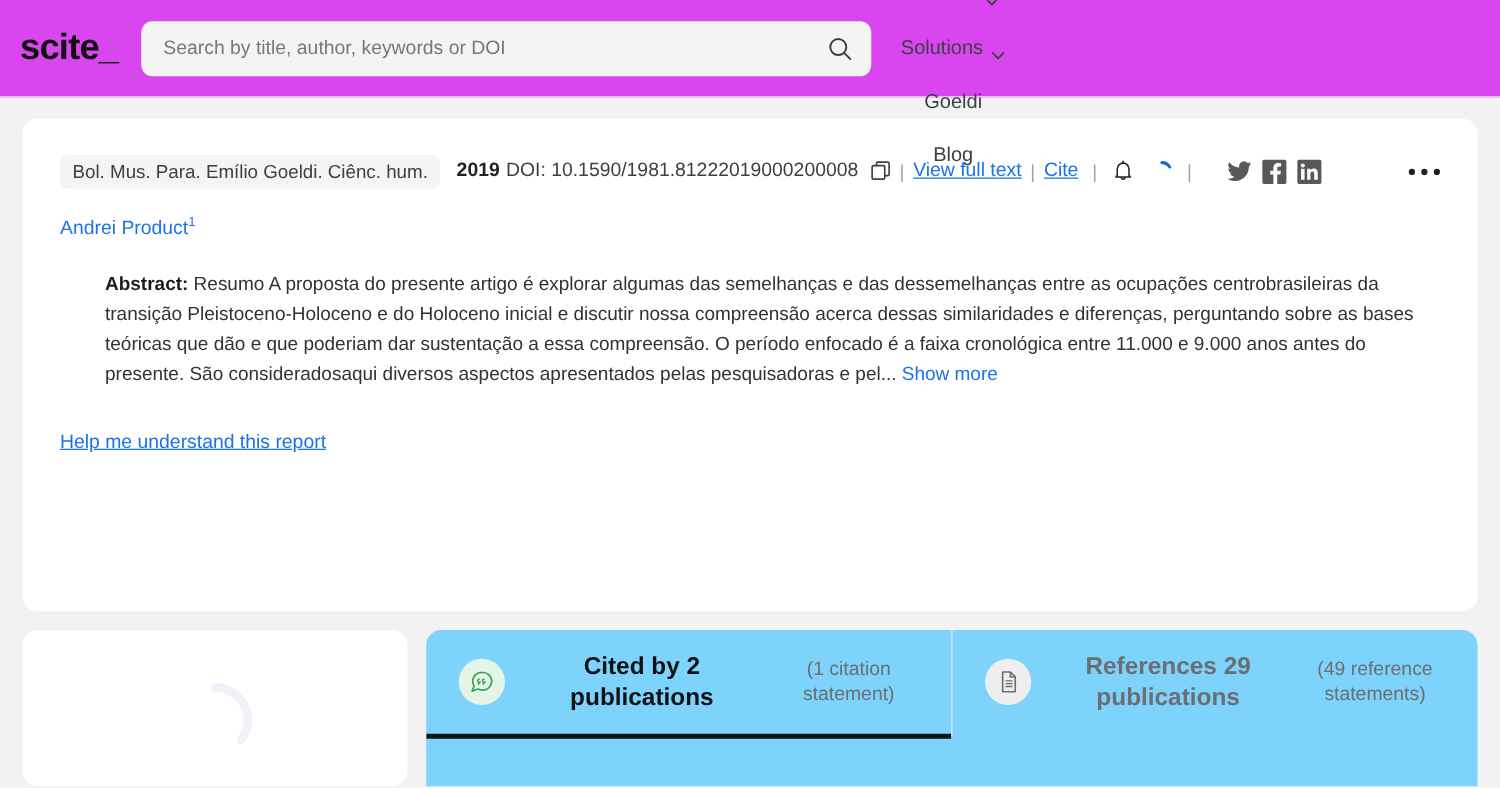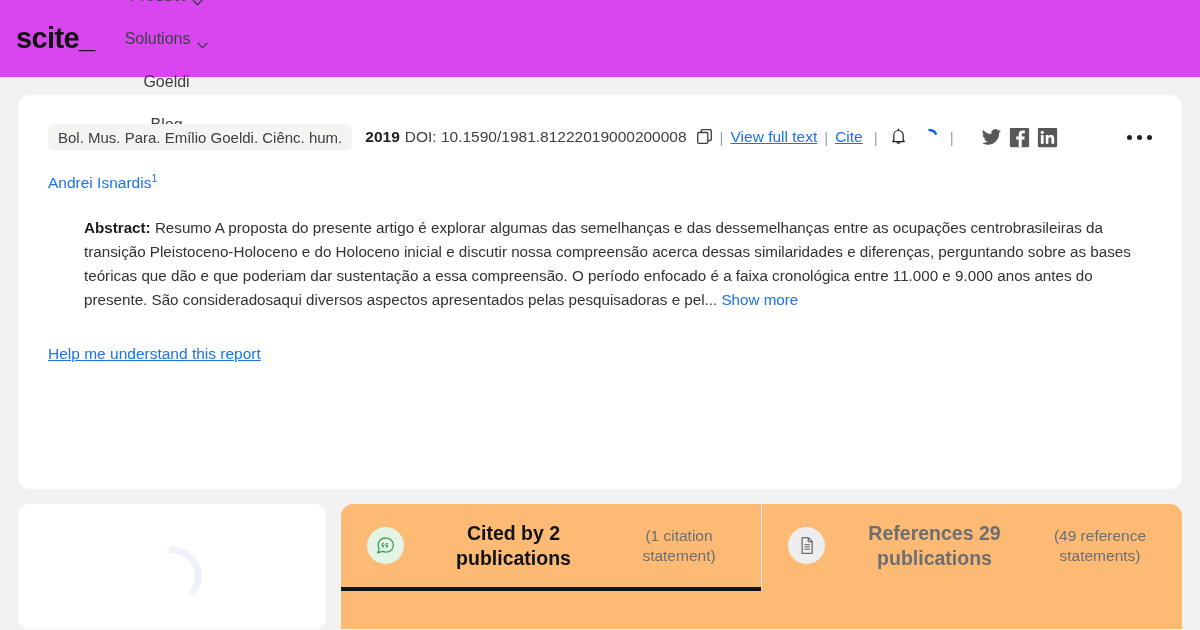--- a/index.html
+++ b/index.html
@@ -180,21 +180,21 @@
     background: #ffffff;
     border-radius: 12px;
     display: flex;
     align-items: center;
     justify-content: center;
   }
   .big-spinner { width: 64px; height: 64px; margin-top: 18px; }
 
   .tabs-card {
     flex: 1;
-    background: #fdba74;
+    background: #7dd3fc;
     border-radius: 12px 12px 0 0;
     display: flex;
     height: 125px;
     overflow: hidden;
   }
   .tab {
     flex: 1;
     display: flex;
     align-items: center;
     gap: 17px;
@@ -230,20 +230,29 @@
     width: 112px;
     flex: 0 0 112px;
   }
 </style>
 </head>
 <body>
 
 <div class="topnav">
   <div class="logo">scite_</div>
 
+  <div class="searchbox">
+    <input type="text" placeholder="Search by title, author, keywords or DOI" style="">
+    <span class="search-icon">
+      <svg viewBox="0 0 24 24" width="22" height="22" fill="none" stroke="#3c4043" stroke-width="1.7">
+        <circle cx="10.5" cy="10.5" r="7"></circle>
+          <line x1="15.6" y1="15.6" x2="21" y2="21" stroke-linecap="round"></line>
+      </svg>
+    </span>
+  </div>
 
   <div class="navlinks">
     <div class="navlink">
       <span>Assistant</span>
     </div>
     <div class="navlink">
       <span>Product</span>
       <span class="caret">
         <svg viewBox="0 0 12 8" width="11" height="7">
             <path d="M1 1.5L6 6.5L11 1.5" stroke="#3c4043" stroke-width="1.6" fill="none" stroke-linecap="round" stroke-linejoin="round"></path>
@@ -327,21 +336,21 @@
 
     <span class="kebab">
       <i></i>
       <i></i>
       <i></i>
     </span>
   </div>
 
 
   <div class="authors">
-    <span class="author"><span>Andrei Isnardis</span><sup>1</sup></span>
+    <span class="author"><span>Andrei Product</span><sup>1</sup></span>
   </div>
 
   <p class="abstract"><b>Abstract:</b><span> Resumo A proposta do presente artigo é explorar algumas das semelhanças e das dessemelhanças entre as ocupações centrobrasileiras da transição Pleistoceno-Holoceno e do Holoceno inicial e discutir nossa compreensão acerca dessas similaridades e diferenças, perguntando sobre as bases teóricas que dão e que poderiam dar sustentação a essa compreensão. O período enfocado é a faixa cronológica entre 11.000 e 9.000 anos antes do presente. São consideradosaqui diversos aspectos apresentados pelas pesquisadoras e pel... </span><span class="showmore">Show more</span></p>
 
   <a class="helplink">Help me understand this report</a>
 </div>
 
 <div class="bottomrow">
 
   <div class="loading-card">

